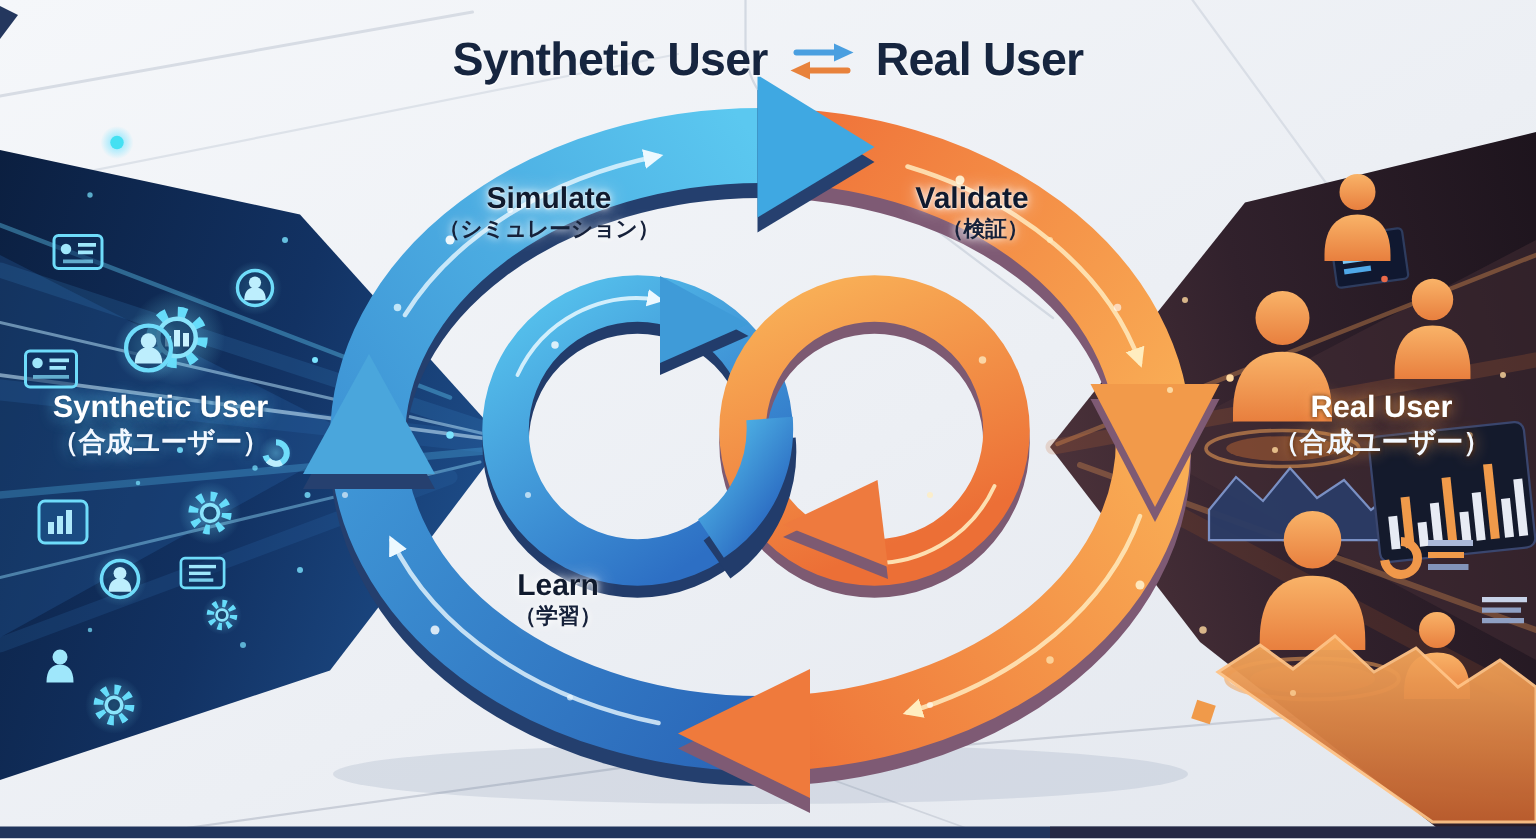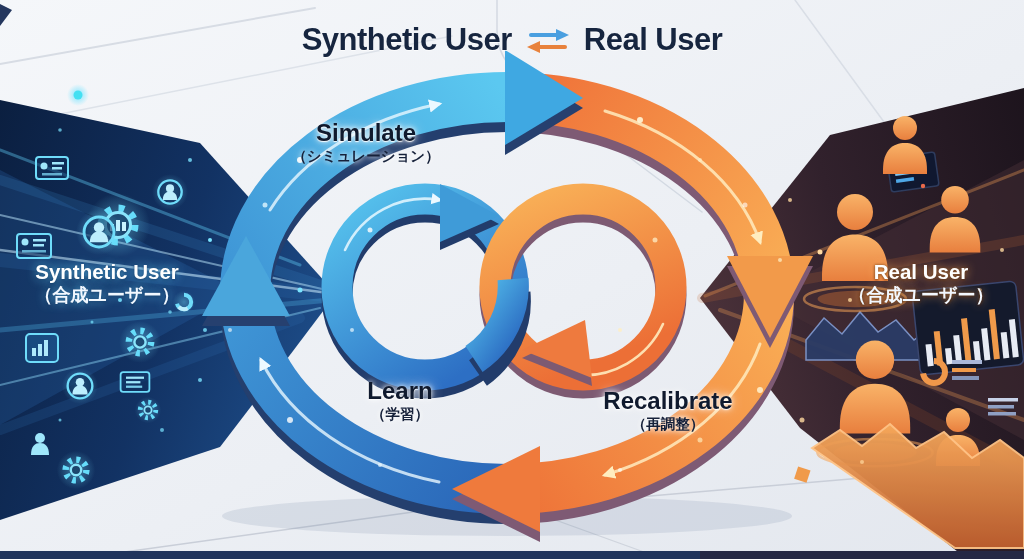--- a/index.html
+++ b/index.html
@@ -12,30 +12,31 @@
   .scene svg.base{position:absolute;left:0;top:0;}
   .title{
     position:absolute;left:0;top:22px;width:100%;
     display:flex;justify-content:center;align-items:center;gap:13px;
     font-size:31px;font-weight:800;letter-spacing:-.5px;color:#16253f;
     text-shadow:0 1px 0 rgba(255,255,255,.7);
   }
   .title .swap{flex:0 0 auto;margin-top:2px;}
   .label{position:absolute;transform:translate(-50%,-50%);text-align:center;white-space:nowrap;}
   .label .en{
-    font-size:24px;font-weight:800;color:#101a2e;line-height:1.15;
+    font-size:20px;font-weight:800;color:#101a2e;line-height:1.15;
     text-shadow:0 0 5px rgba(255,255,255,.95),0 0 12px rgba(255,255,255,.85),0 1px 1px rgba(255,255,255,.9);
   }
   .label .ja{
     font-size:14.5px;font-weight:700;color:#16213a;line-height:1.25;
     text-shadow:0 0 5px rgba(255,255,255,.95),0 0 10px rgba(255,255,255,.8);
+    text-align:right;
   }
   .stage-simulate{left:366px;top:142px;}
   .stage-validate{left:648px;top:142px;}
-  .stage-learn{left:400px;top:400px;}
+  .stage-learn{left:372px;top:400px;}
   .stage-recalibrate{left:668px;top:410px;}
   .side-label .en{font-size:20.5px;font-weight:800;color:#ffffff;}
   .side-label .ja{font-size:18px;font-weight:700;color:#f2f8ff;}
   .side-synthetic{left:107px;top:283px;}
   .side-synthetic .en,.side-synthetic .ja{
     text-shadow:0 0 10px rgba(110,215,255,.9),0 0 3px rgba(10,40,90,.8),0 1px 3px rgba(0,20,60,.6);
   }
   .side-real{left:921px;top:283px;}
   .side-real .en,.side-real .ja{
     text-shadow:0 0 10px rgba(255,175,95,.9),0 0 3px rgba(70,30,5,.8),0 1px 3px rgba(60,20,0,.6);
@@ -422,28 +423,28 @@
     <path d="M40,21 H15" stroke="#e8823c" stroke-width="4" stroke-linecap="round" fill="none"></path>
     <polygon points="15,15 2,21 15,27" fill="#e8823c"></polygon>
   </svg>
   <span>Real User</span>
 </div>
 
 <div class="label stage-simulate">
   <div class="en">Simulate</div>
   <div class="ja">（シミュレーション）</div>
 </div>
+<div class="label stage-validate">
+  <div class="en">Validate</div>
+  <div class="ja">（検証）</div>
+</div>
 <div class="label stage-learn">
   <div class="en">Learn</div>
   <div class="ja">（学習）</div>
 </div>
-<div class="label stage-recalibrate">
-  <div class="en">Recalibrate</div>
-  <div class="ja">（再調整）</div>
-</div>
 
 <div class="label side-label side-synthetic">
   <div class="en">Synthetic User</div>
   <div class="ja">（合成ユーザー）</div>
 </div>
 <div class="label side-label side-real">
   <div class="en">Real User</div>
   <div class="ja">（合成ユーザー）</div>
 </div>
 

